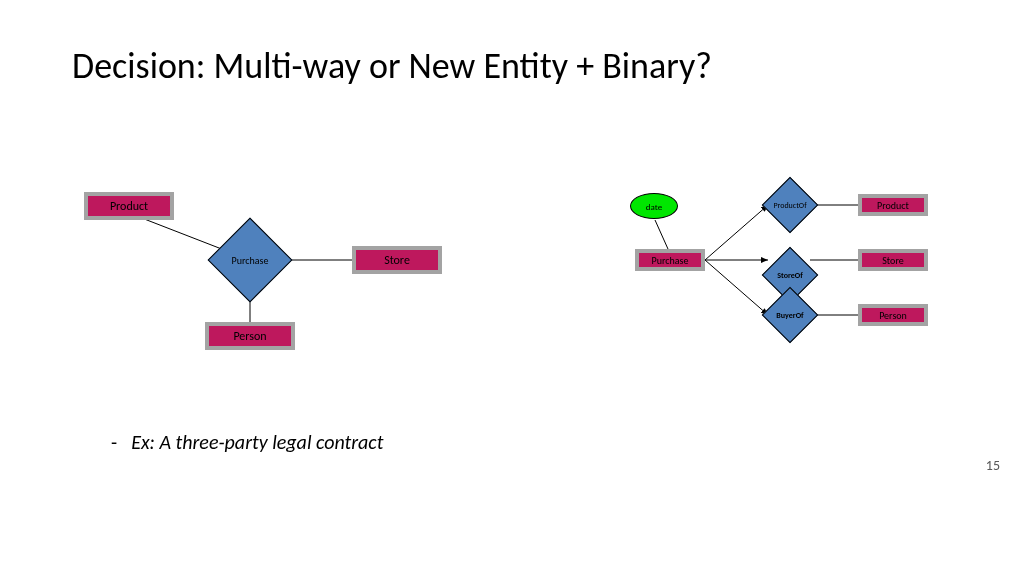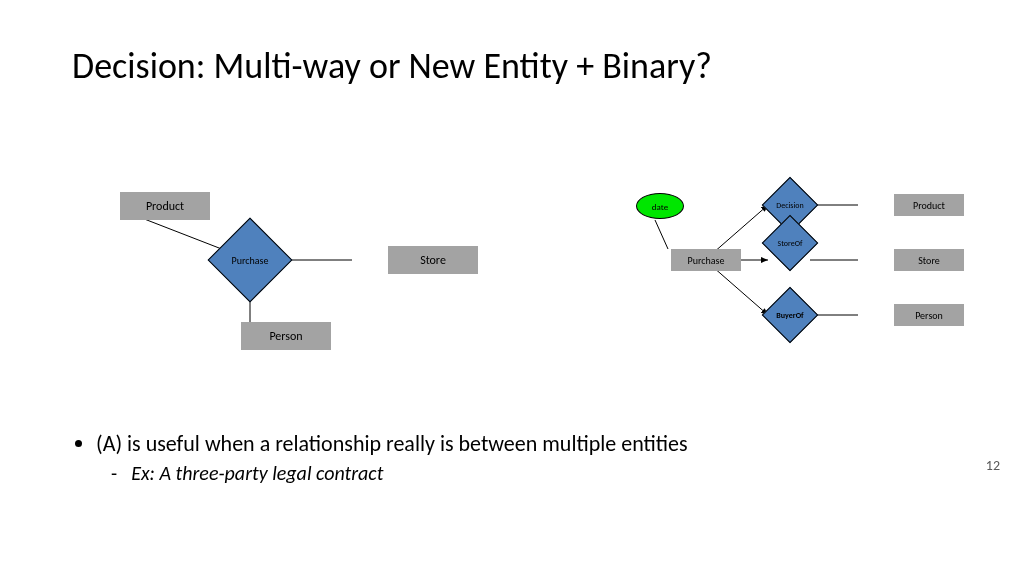--- a/index.html
+++ b/index.html
@@ -57,28 +57,27 @@
     font-size: 14px;
     color: #595959;
   }
 
   
   .diagram {
     position: absolute;
   }
   .entity {
     position: absolute;
-    background: #a3a3a3;
+    background: #be185d;
     border: 4px solid #a3a3a3;
     font-size: 12px;
     display: flex;
     align-items: center;
     justify-content: center;
     box-sizing: border-box;
-    margin-left: 36px;
   }
   .diamond {
     position: absolute;
     width: 60px;
     height: 60px;
   }
   .diamond .shape {
     width: 100%;
     height: 100%;
     background: #4F81BD;
@@ -168,46 +167,43 @@
 
       <line x1="105" y1="85" x2="168" y2="140" stroke="#000" stroke-width="1" marker-end="url(#arrow)"></line>
 
       <line x1="210" y1="30" x2="258" y2="30" stroke="#000" stroke-width="1"></line>
 
       <line x1="210" y1="85" x2="258" y2="85" stroke="#000" stroke-width="1"></line>
 
       <line x1="210" y1="140" x2="258" y2="140" stroke="#000" stroke-width="1"></line>
     </svg>
 
-    <div class="attr-oval" style="left:36px; top:18px; width:48px; height:26px;">date</div>
+    <div class="attr-oval" style="left:30px; top:18px; width:48px; height:26px;">date</div>
 
     <div class="entity" style="left:35px; top:74px; width:70px; height:22px; font-size:10px;">Purchase</div>
 
     <div class="diamond small" style="left:170px; top:10px;">
       <div class="shape"></div>
-      <div class="lbl">Decision</div>
-    </div>
-    <div class="diamond small" style="left:170px; top:48px;">
+      <div class="lbl">ProductOf</div>
+    </div>
+    <div class="diamond small" style="left:170px; top:80px;font-weight:bold;">
       <div class="shape"></div>
       <div class="lbl">StoreOf</div>
     </div>
     <div class="diamond small" style="left:170px; top:120px;font-weight:bold;">
       <div class="shape"></div>
       <div class="lbl">BuyerOf</div>
     </div>
 
     <div class="entity" style="left:258px; top:19px; width:70px; height:22px; font-size:10px;">Product</div>
     <div class="entity" style="left:258px; top:74px; width:70px; height:22px; font-size:10px;">Store</div>
     <div class="entity" style="left:258px; top:129px; width:70px; height:22px; font-size:10px;">Person</div>
   </div>
 
   <div class="bullets">
-    <ul>
-      <li>(A) is useful when a relationship really is between multiple entities</li>
-    </ul>
     <div class="sub-bullet">
       <span class="dash">-</span><span>Ex: A three-party legal contract</span>
     </div>
   </div>
 
-  <div class="page-num">12</div>
+  <div class="page-num">15</div>
 
 </div>
 
 </body></html>

